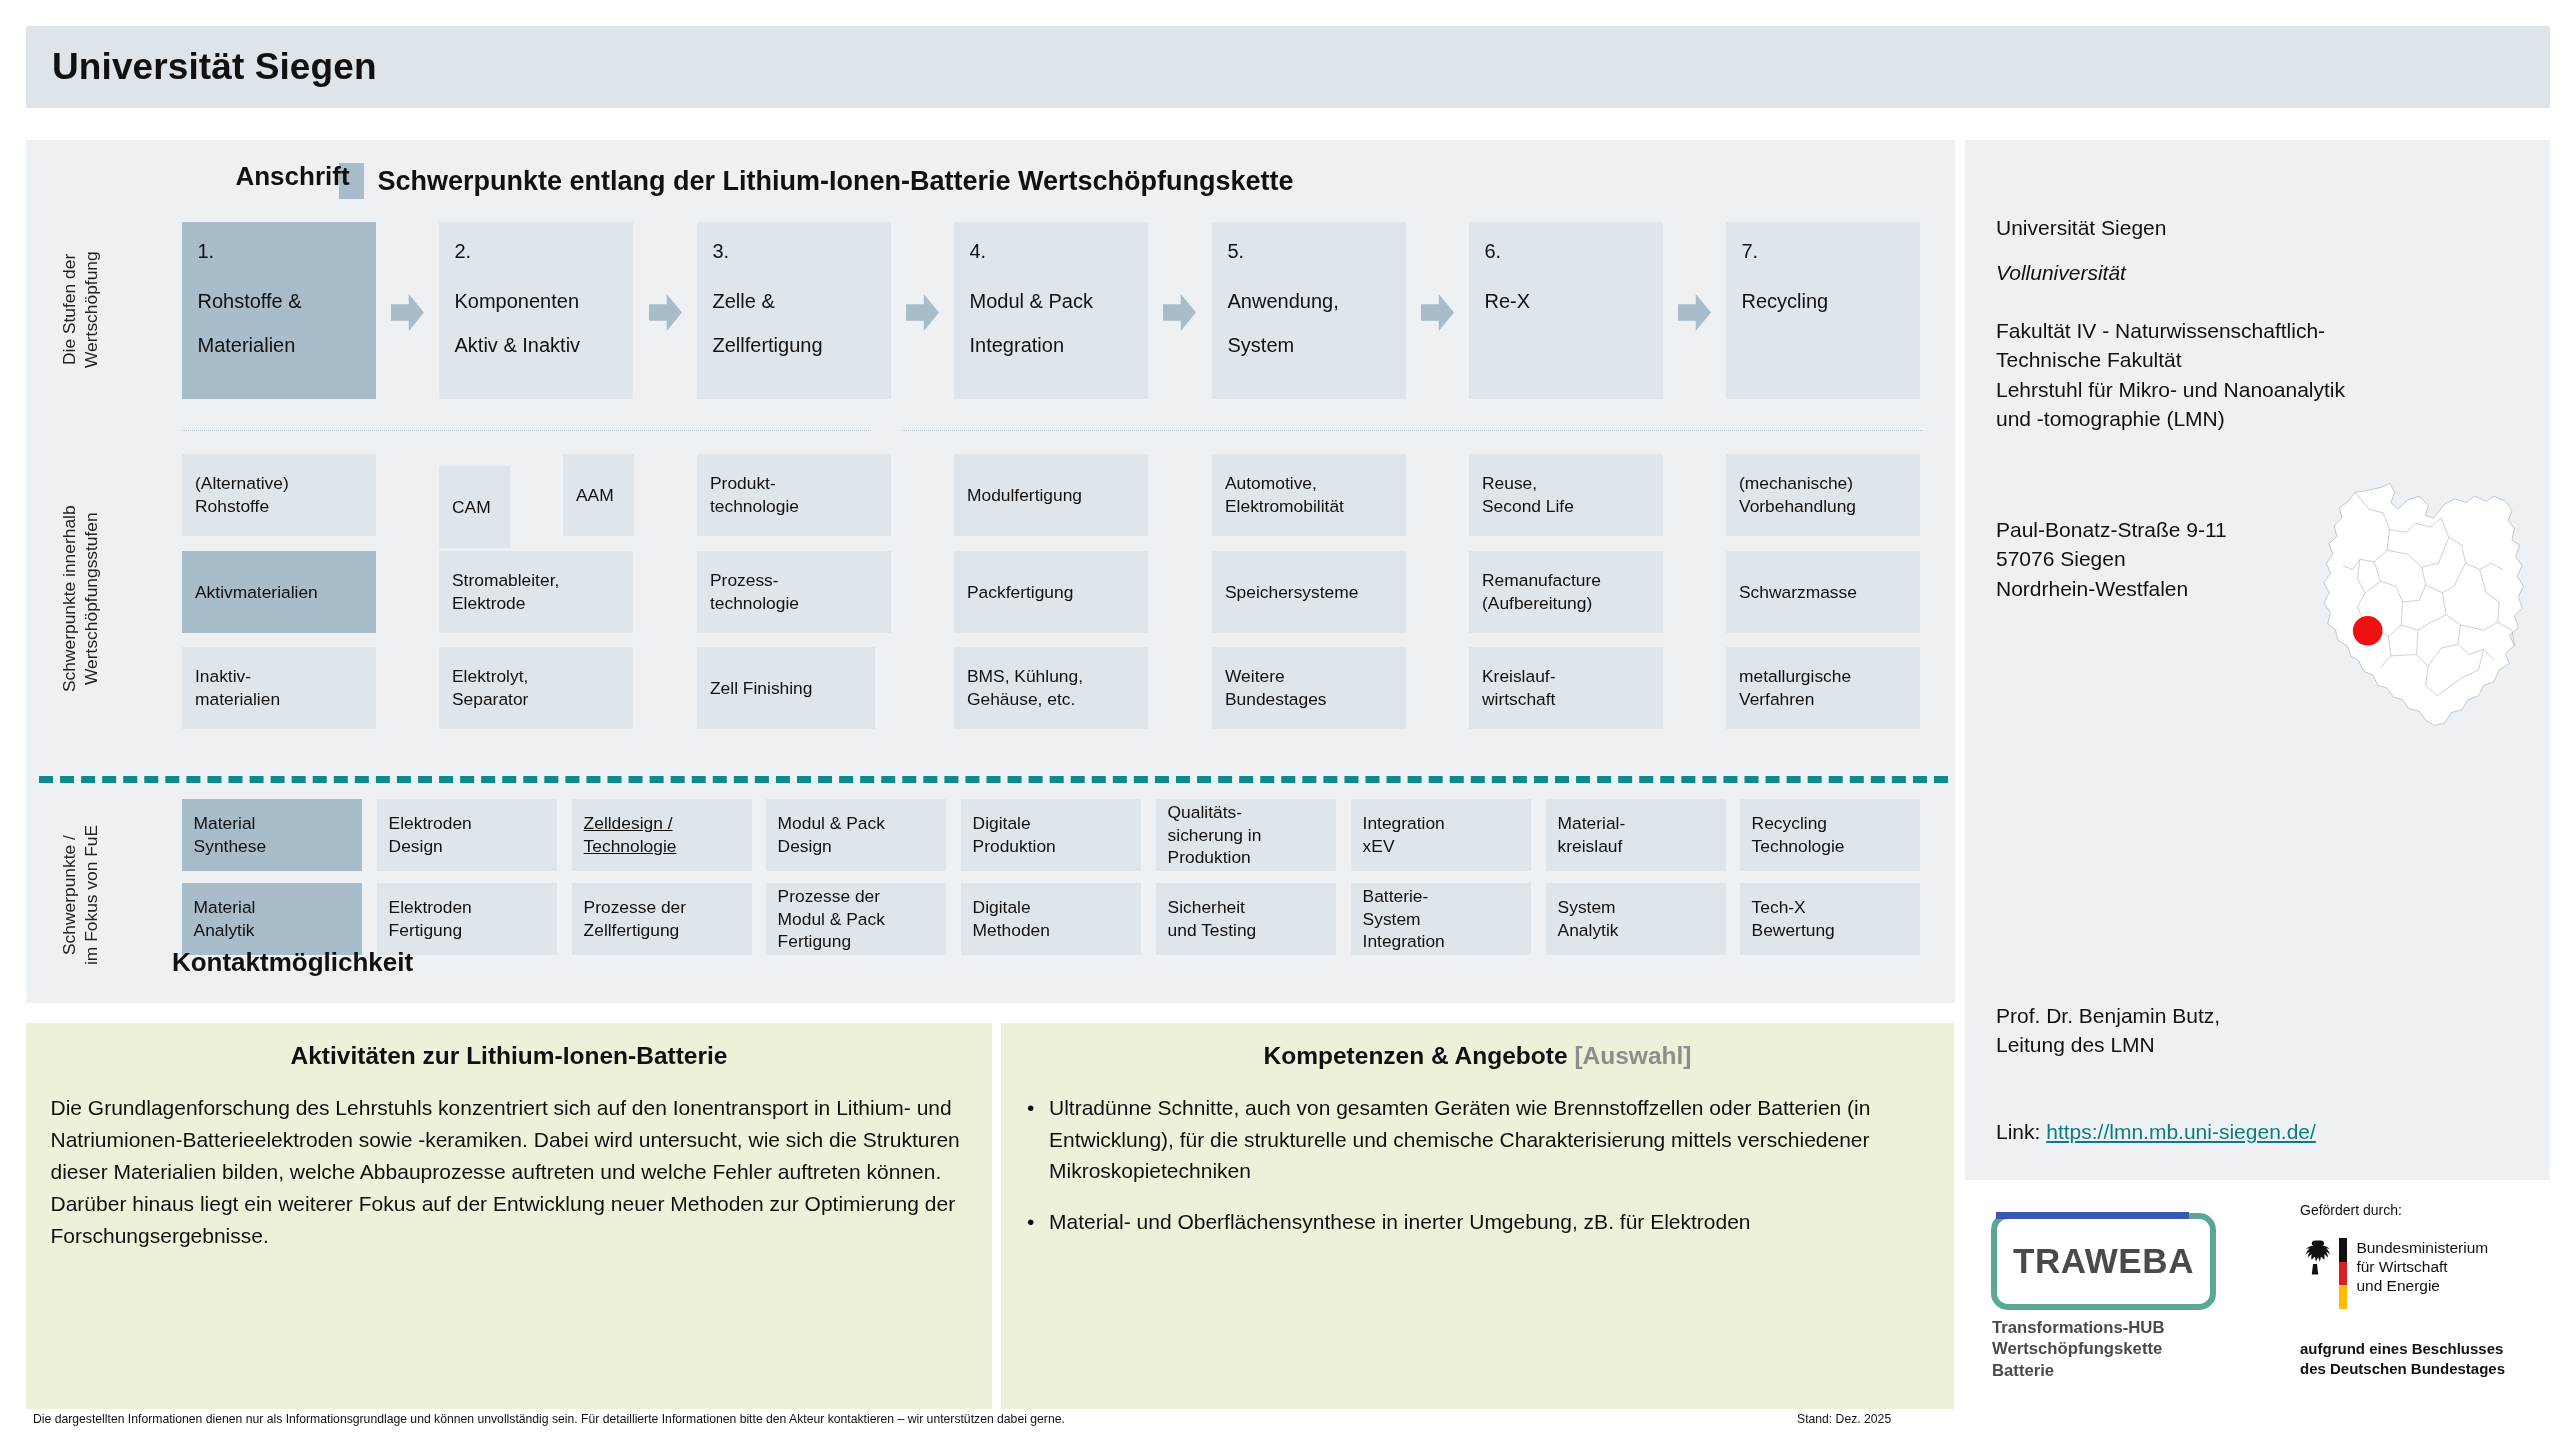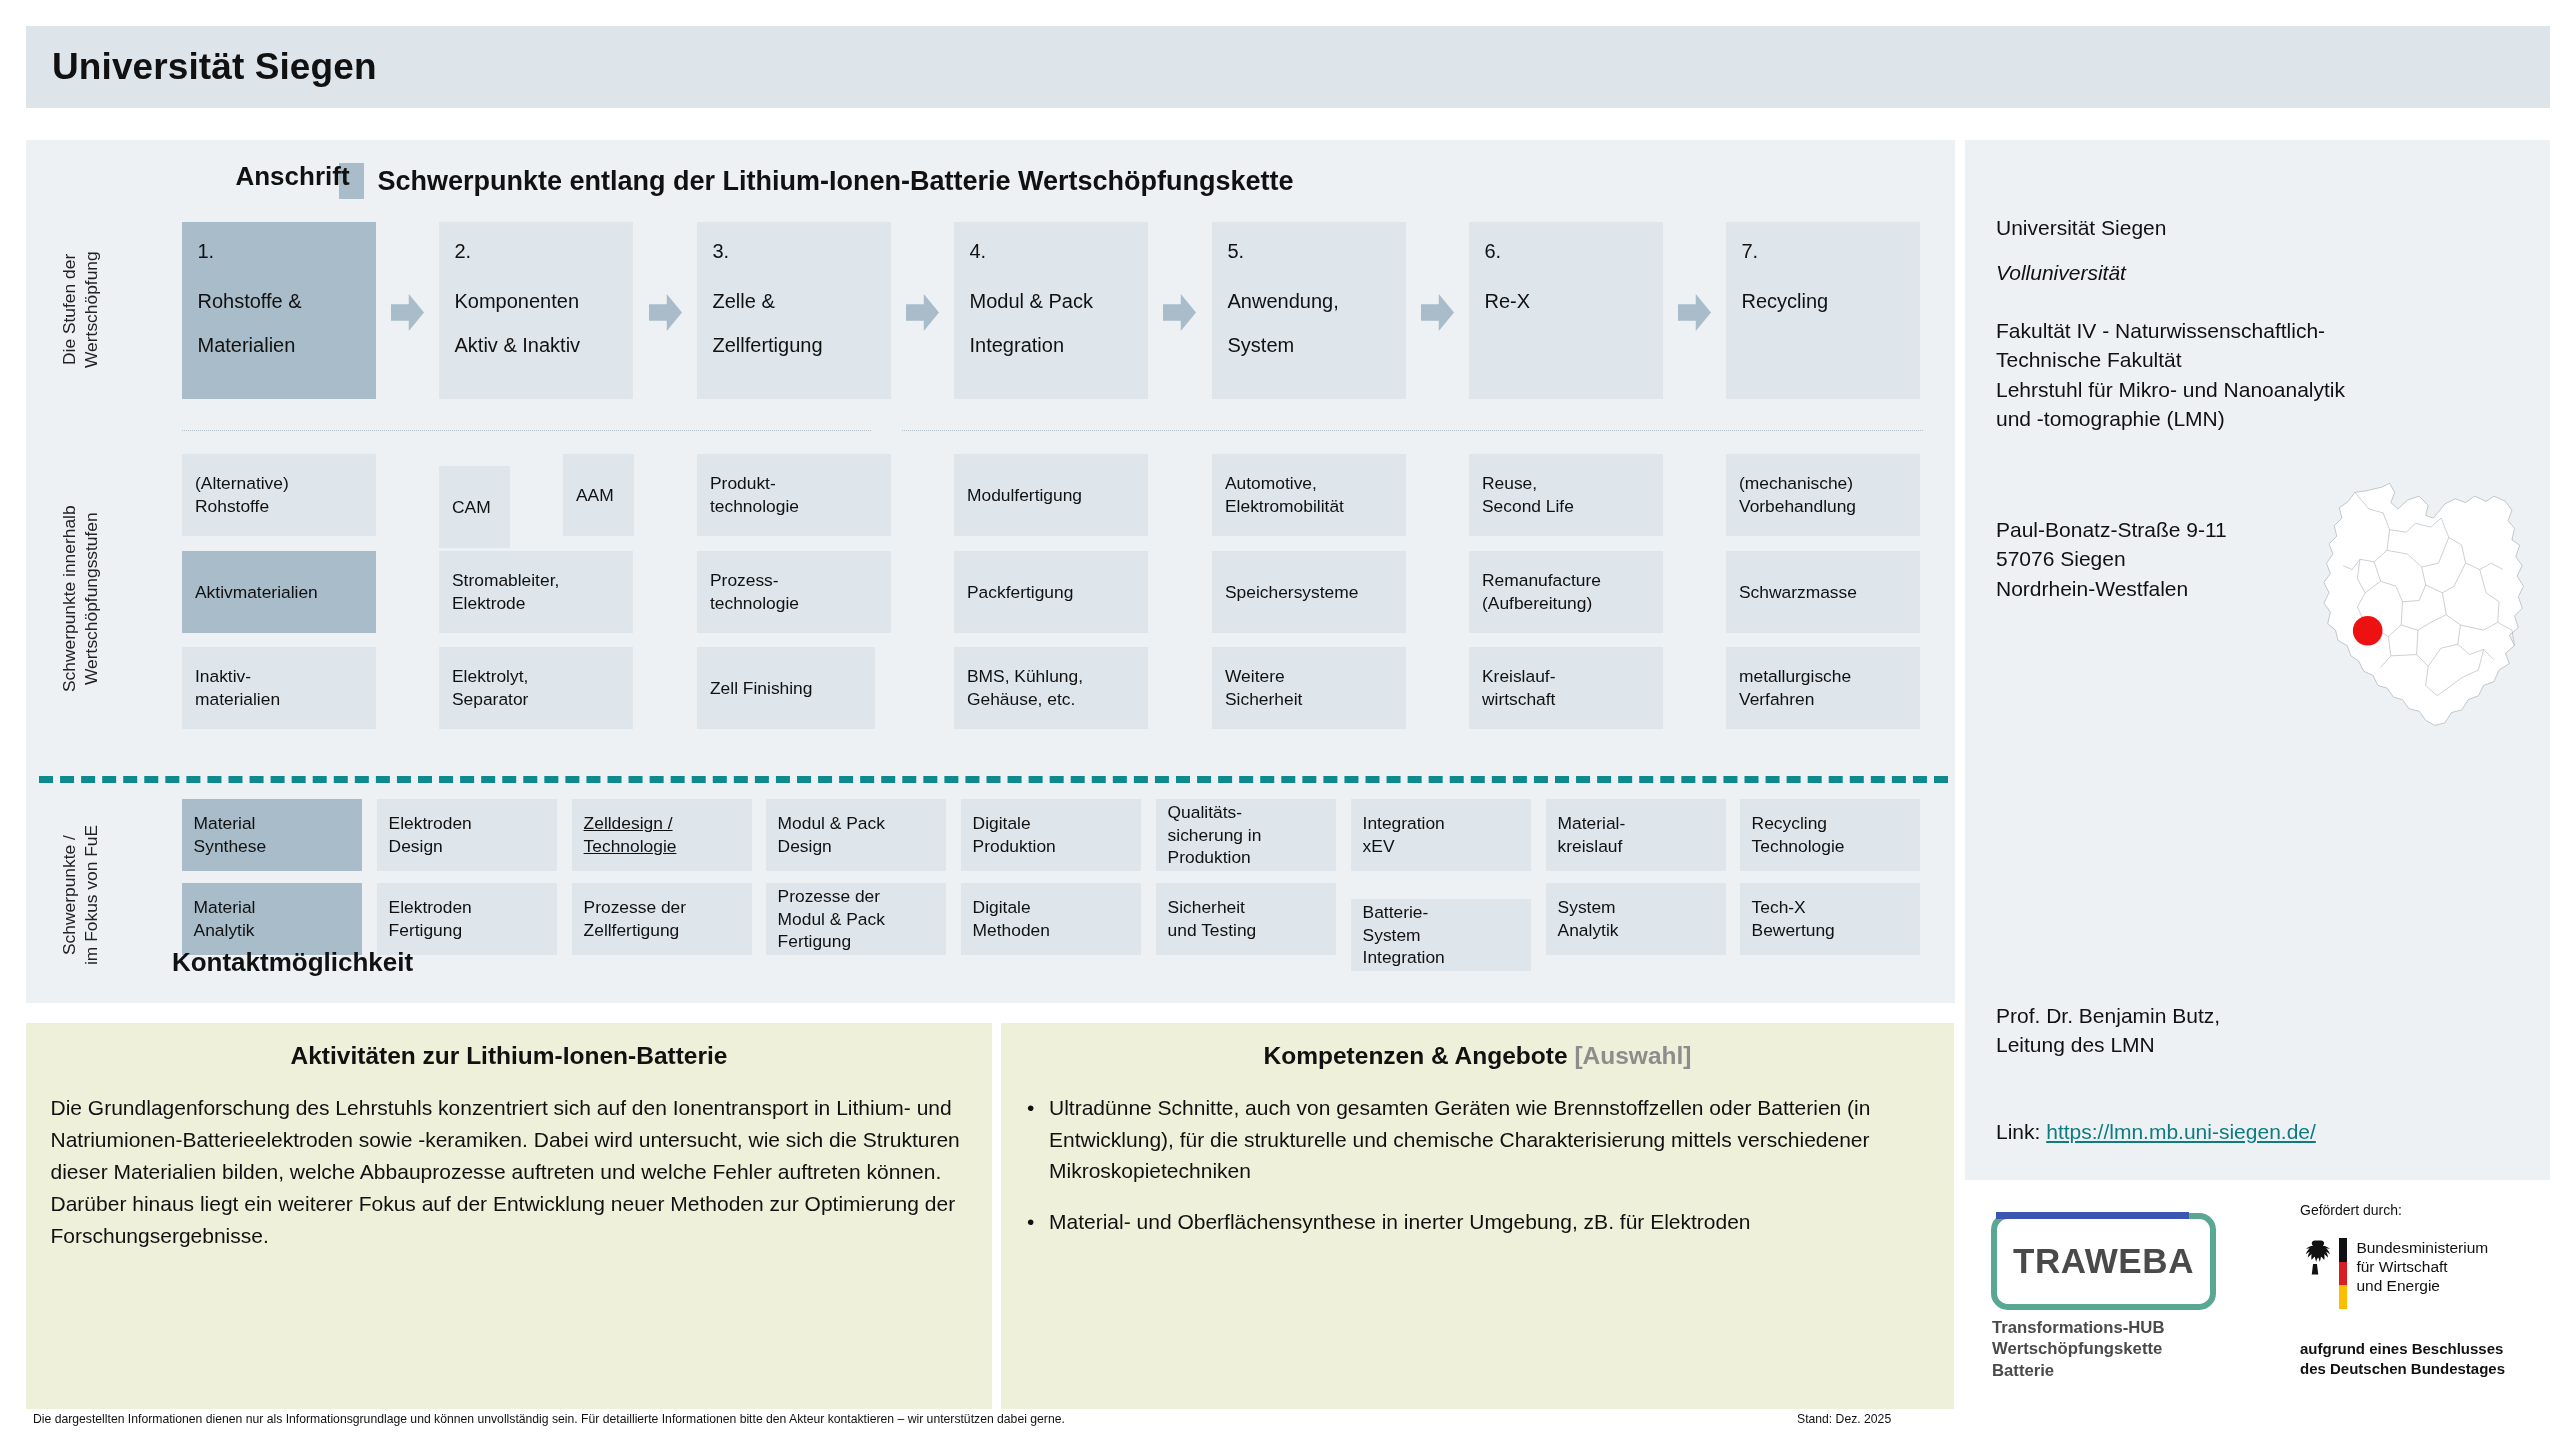--- a/index.html
+++ b/index.html
@@ -295,21 +295,21 @@
 (Aufbereitung)</div>
     <div class="sub-box" style="left: 1544px; width: 194px; top: 97px; height: 82px;">Schwarzmasse</div>
     <div class="sub-box" style="left: 0px; width: 194px; top: 193px; height: 82px;">Inaktiv-
 materialien</div>
     <div class="sub-box" style="left: 257px; width: 194px; top: 193px; height: 82px;">Elektrolyt,
 Separator</div>
     <div class="sub-box" style="left: 515px; width: 178px; top: 193px; height: 82px;">Zell Finishing</div>
     <div class="sub-box" style="left: 772px; width: 194px; top: 193px; height: 82px;">BMS, Kühlung,
 Gehäuse, etc.</div>
     <div class="sub-box" style="left: 1030px; width: 194px; top: 193px; height: 82px;">Weitere
-Sicherheit</div>
+Bundestages</div>
     <div class="sub-box" style="left: 1287px; width: 194px; top: 193px; height: 82px;">Kreislauf-
 wirtschaft</div>
     <div class="sub-box" style="left: 1544px; width: 194px; top: 193px; height: 82px;">metallurgische
 Verfahren</div>
   </div>
 
 <div class="teal-dash"></div>
 
 <div class="fue-grid" id="fue-grid">
     <div class="fue-box hl" style="left: 0px; width: 180px; top: 0px; height: 72px;">Material
@@ -337,21 +337,21 @@
 Fertigung</div>
     <div class="fue-box" style="left: 390px; width: 180px; top: 84px; height: 72px;">Prozesse der
 Zellfertigung</div>
     <div class="fue-box" style="left: 584px; width: 180px; top: 84px; height: 72px;">Prozesse der
 Modul &amp; Pack
 Fertigung</div>
     <div class="fue-box" style="left: 779px; width: 180px; top: 84px; height: 72px;">Digitale
 Methoden</div>
     <div class="fue-box" style="left: 974px; width: 180px; top: 84px; height: 72px;">Sicherheit
 und Testing</div>
-    <div class="fue-box" style="left: 1169px; width: 180px; top: 100px; height: 72px;">Batterie-
+    <div class="fue-box" style="left: 1169px; width: 180px; top: 84px; height: 72px;">Batterie-
 System
 Integration</div>
     <div class="fue-box" style="left: 1364px; width: 180px; top: 84px; height: 72px;">System
 Analytik</div>
     <div class="fue-box" style="left: 1558px; width: 180px; top: 84px; height: 72px;">Tech-X
 Bewertung</div>
   </div>
 
 <div class="beige beige-left">
   <div class="beige-title">Aktivitäten zur Lithium-Ionen-Batterie</div>

